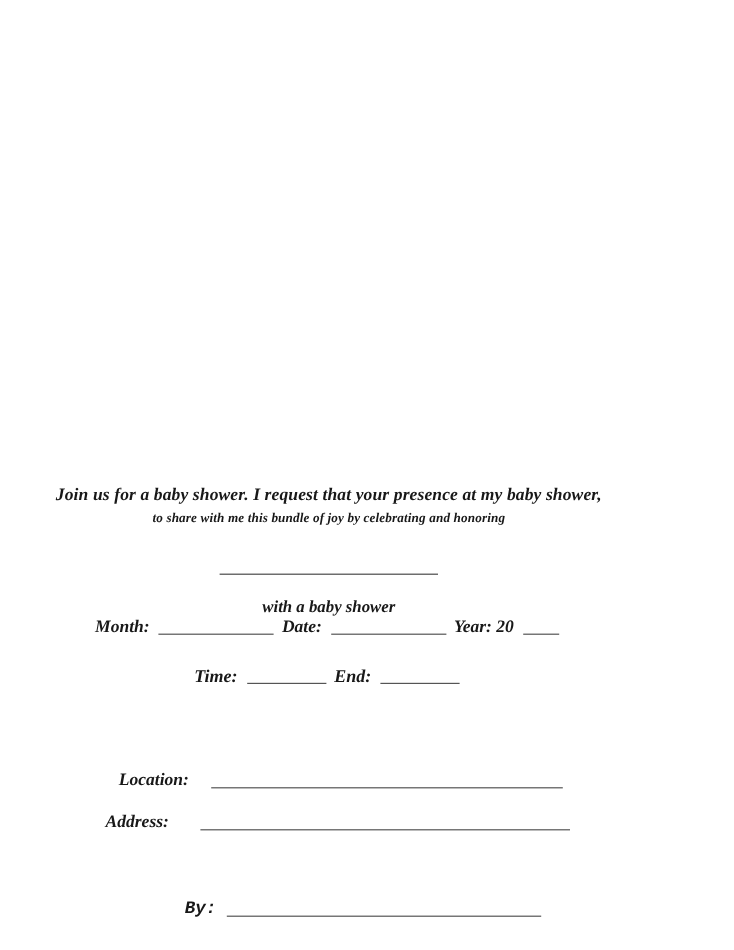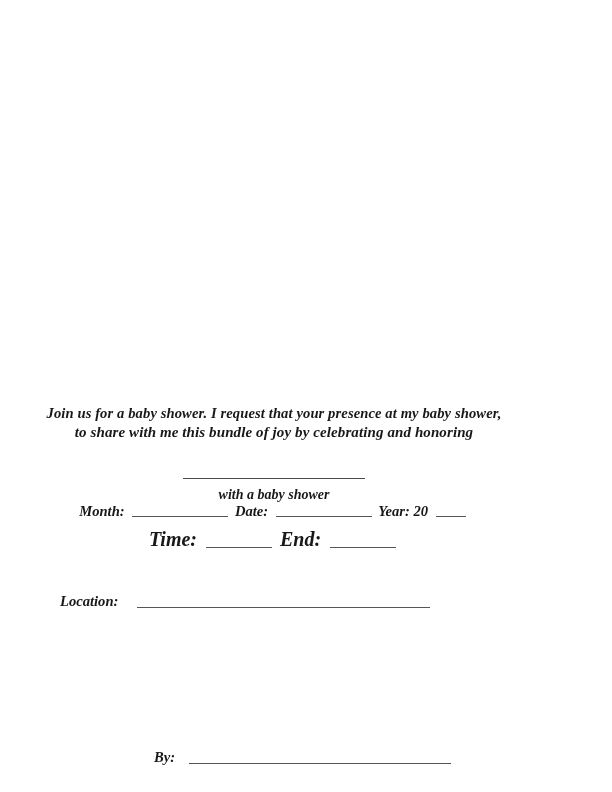--- a/index.html
+++ b/index.html
@@ -49,80 +49,81 @@
     letter-spacing: .1px;
     margin: 0;
     padding: 0 24px;
     color: #181818;
   }
   .intro .line {
     display: block;
     white-space: nowrap;
   }
   .intro .line-2 {
-    font-size: 15px;
+    font-size: 11px;
   }
 
   
   .name-block {
     text-align: center;
     margin-top: 19px;
   }
   .name-rule {
     display: inline-block;
     width: 182px;
     border-bottom: 1.4px solid #4a4a4a;
     height: 1px;
     vertical-align: bottom;
   }
   .name-caption {
     display: block;
-    margin-top: 8px;
+    margin-top: 20px;
     font-style: italic;
     font-weight: 700;
     font-size: 14px;
     color: #181818;
   }
 
   
   .date-row {
     text-align: center;
     font-style: italic;
     font-weight: 700;
     font-size: 14.6px;
     color: #181818;
     white-space: nowrap;
   }
   .time-row {
     text-align: center;
     font-style: italic;
     font-weight: 700;
-    font-size: 20px;
-    color: #181818;
-    margin-top: 8px;
+    font-size: 15px;
+    color: #181818;
+    margin-top: 24px;
     white-space: nowrap;
   }
   .field-label { display: inline; }
   .blank {
     display: inline-block;
     border-bottom: 1.3px solid #555;
     height: 1px;
     vertical-align: bottom;
     margin: 0 3px 3px 4px;
   }
   .blank-md { width: 96px; }
   .blank-sm { width: 66px; }
   .blank-xs { width: 30px; }
 
   
   .form-rows {
     position: absolute;
     left: 0;
-    top: 581px;
+    top: 630px;
     width: 488px;
+    padding-left: 39px;
   }
   .form-row {
     position: relative;
     height: 35px;
     white-space: nowrap;
     font-style: italic;
     font-weight: 700;
     font-size: 14.6px;
     color: #181818;
   }
@@ -153,20 +154,21 @@
   .by-row {
     position: absolute;
     left: 0;
     top: 742px;
     width: 556px;
     height: 30px;
     font-style: italic;
     font-weight: 700;
     font-size: 14.6px;
     color: #181818;
+    font-family: Liberation Mono, monospace;
   }
   .by-row .row-label {
     position: absolute;
     left: 154px;
     bottom: 6px;
   }
   .by-row .row-rule {
     position: absolute;
     left: 189px;
     width: 262px;
@@ -212,20 +214,24 @@
 
   </div>
 
   <div class="form-rows">
 
     <div class="form-row row-location">
       <span class="row-label">Location:</span>
       <span class="row-rule"></span>
     </div>
 
+    <div class="form-row row-address">
+      <span class="row-label">Address:</span>
+      <span class="row-rule"></span>
+    </div>
 
 
 
   </div>
 
   <div class="by-row">
     <span class="row-label">By:</span>
     <span class="row-rule"></span>
   </div>
 

